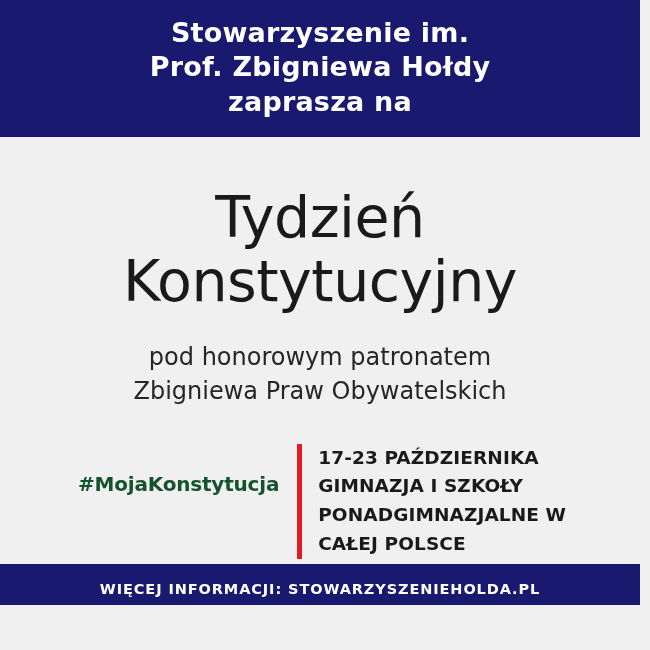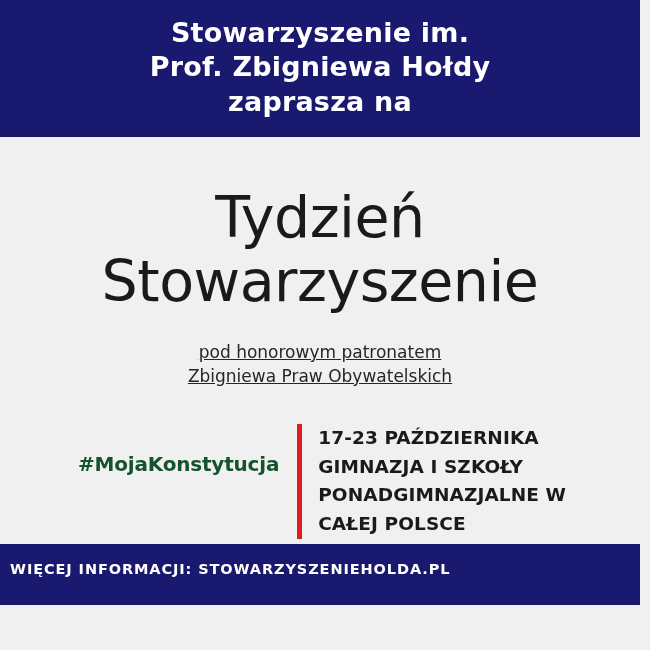--- a/index.html
+++ b/index.html
@@ -52,24 +52,23 @@
     line-height: 1.13;
     font-weight: 400;
     letter-spacing: -0.5px;
   }
   .subtitle-block {
     text-align: center;
     margin-top: 26px;
     color: #262626;
   }
   .subtitle-block .sub-line {
-    font-size: 17px;
+    font-size: 24px;
     font-weight: 500;
     line-height: 1.42;
-    text-decoration: underline;
   }
   
   .details-row {
     display: flex;
     align-items: flex-start;
     margin-top: 36px;
     width: 100%;
     padding-left: 78px;
     box-sizing: border-box;
   }
@@ -93,22 +92,22 @@
     font-size: 18.5px;
     font-weight: 700;
     line-height: 1.55;
     letter-spacing: 0.1px;
     text-transform: uppercase;
   }
   
   .bottom-bar {
     background: #191970;
     color: #ffffff;
-    text-align: left;
-    padding: 17px 10px 28px 10px;
+    text-align: center;
+    padding: 17px 10px 8px 10px;
     font-size: 14.5px;
     font-weight: 600;
     letter-spacing: 0.9px;
     text-transform: uppercase;
   }
   .bottom-spacer {
     background: #f0f0f0;
     height: 45px;
   }
 </style>
@@ -120,21 +119,21 @@
   <div class="top-banner">
     <div class="line">Stowarzyszenie im.</div>
     <div class="line">Prof. Zbigniewa Hołdy</div>
     <div class="line">zaprasza na</div>
   </div>
 
   <div class="body-area">
 
     <div class="title-block">
       <div class="title-line">Tydzień</div>
-      <div class="title-line">Stowarzyszenie</div>
+      <div class="title-line">Konstytucyjny</div>
     </div>
 
     <div class="subtitle-block">
       <div class="sub-line">pod honorowym patronatem</div>
       <div class="sub-line">Zbigniewa Praw Obywatelskich</div>
     </div>
 
     <div class="details-row">
       <div class="hashtag">#MojaKonstytucja</div>
       <div class="divider-bar"></div>

